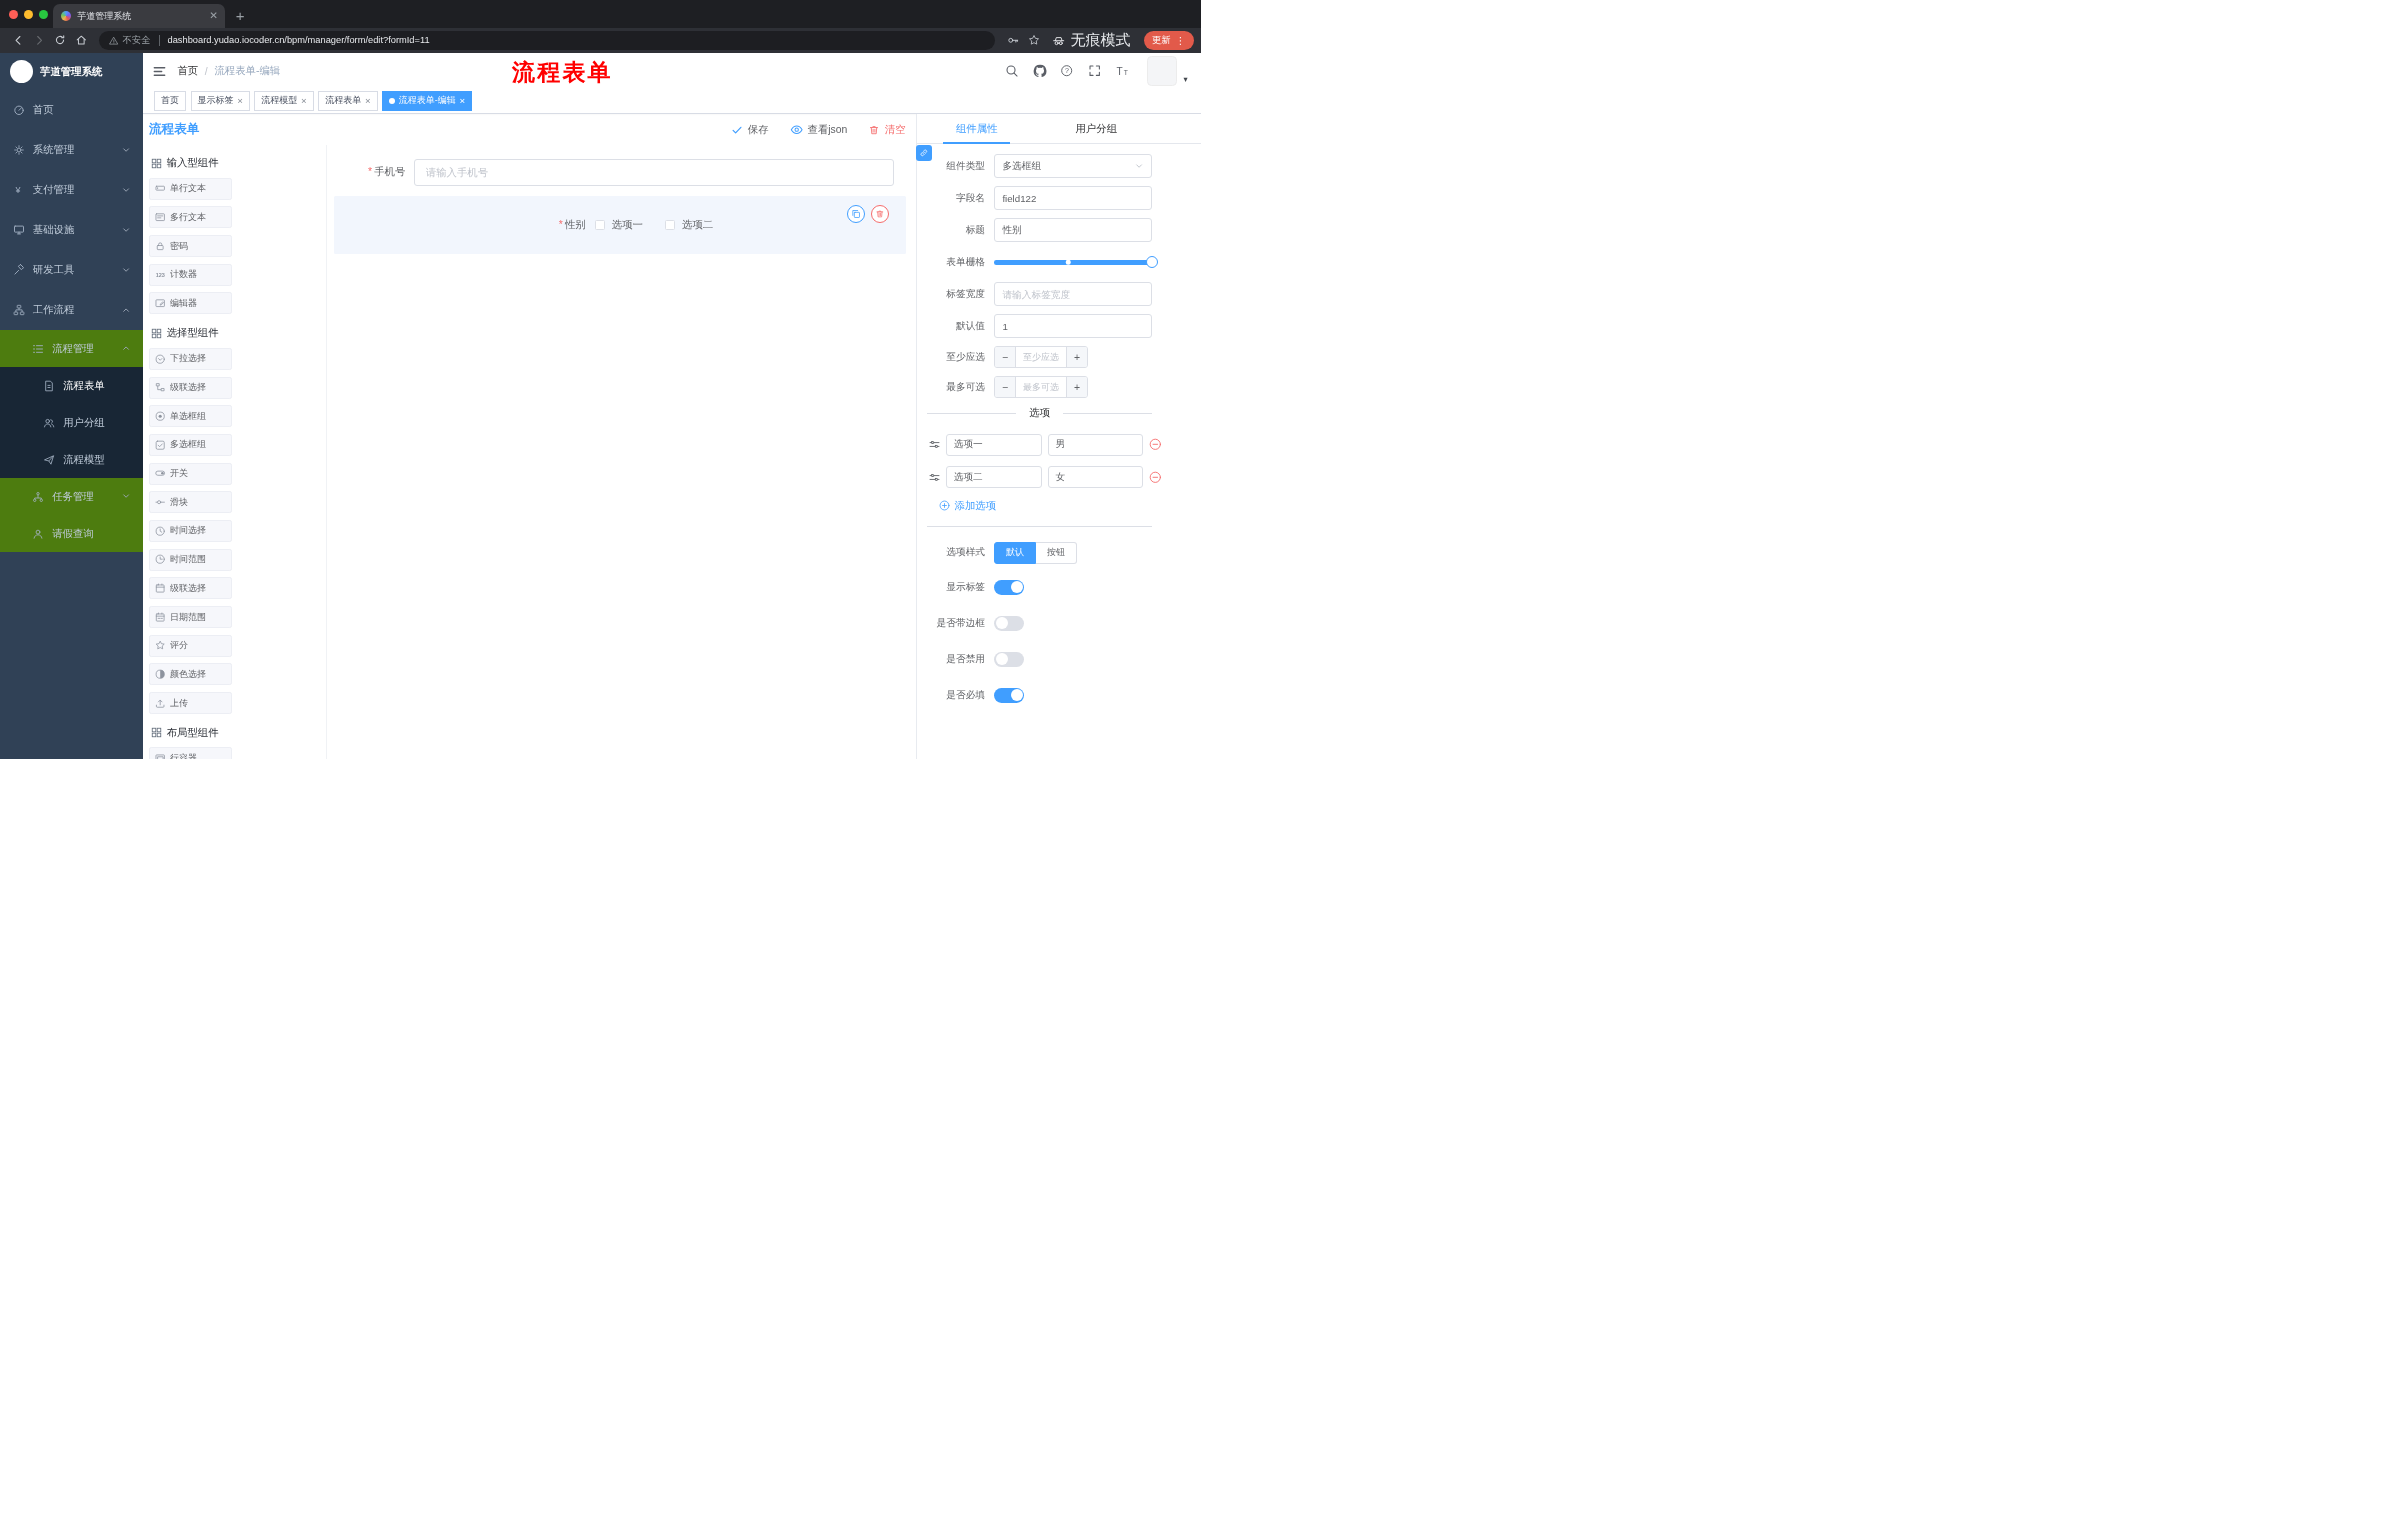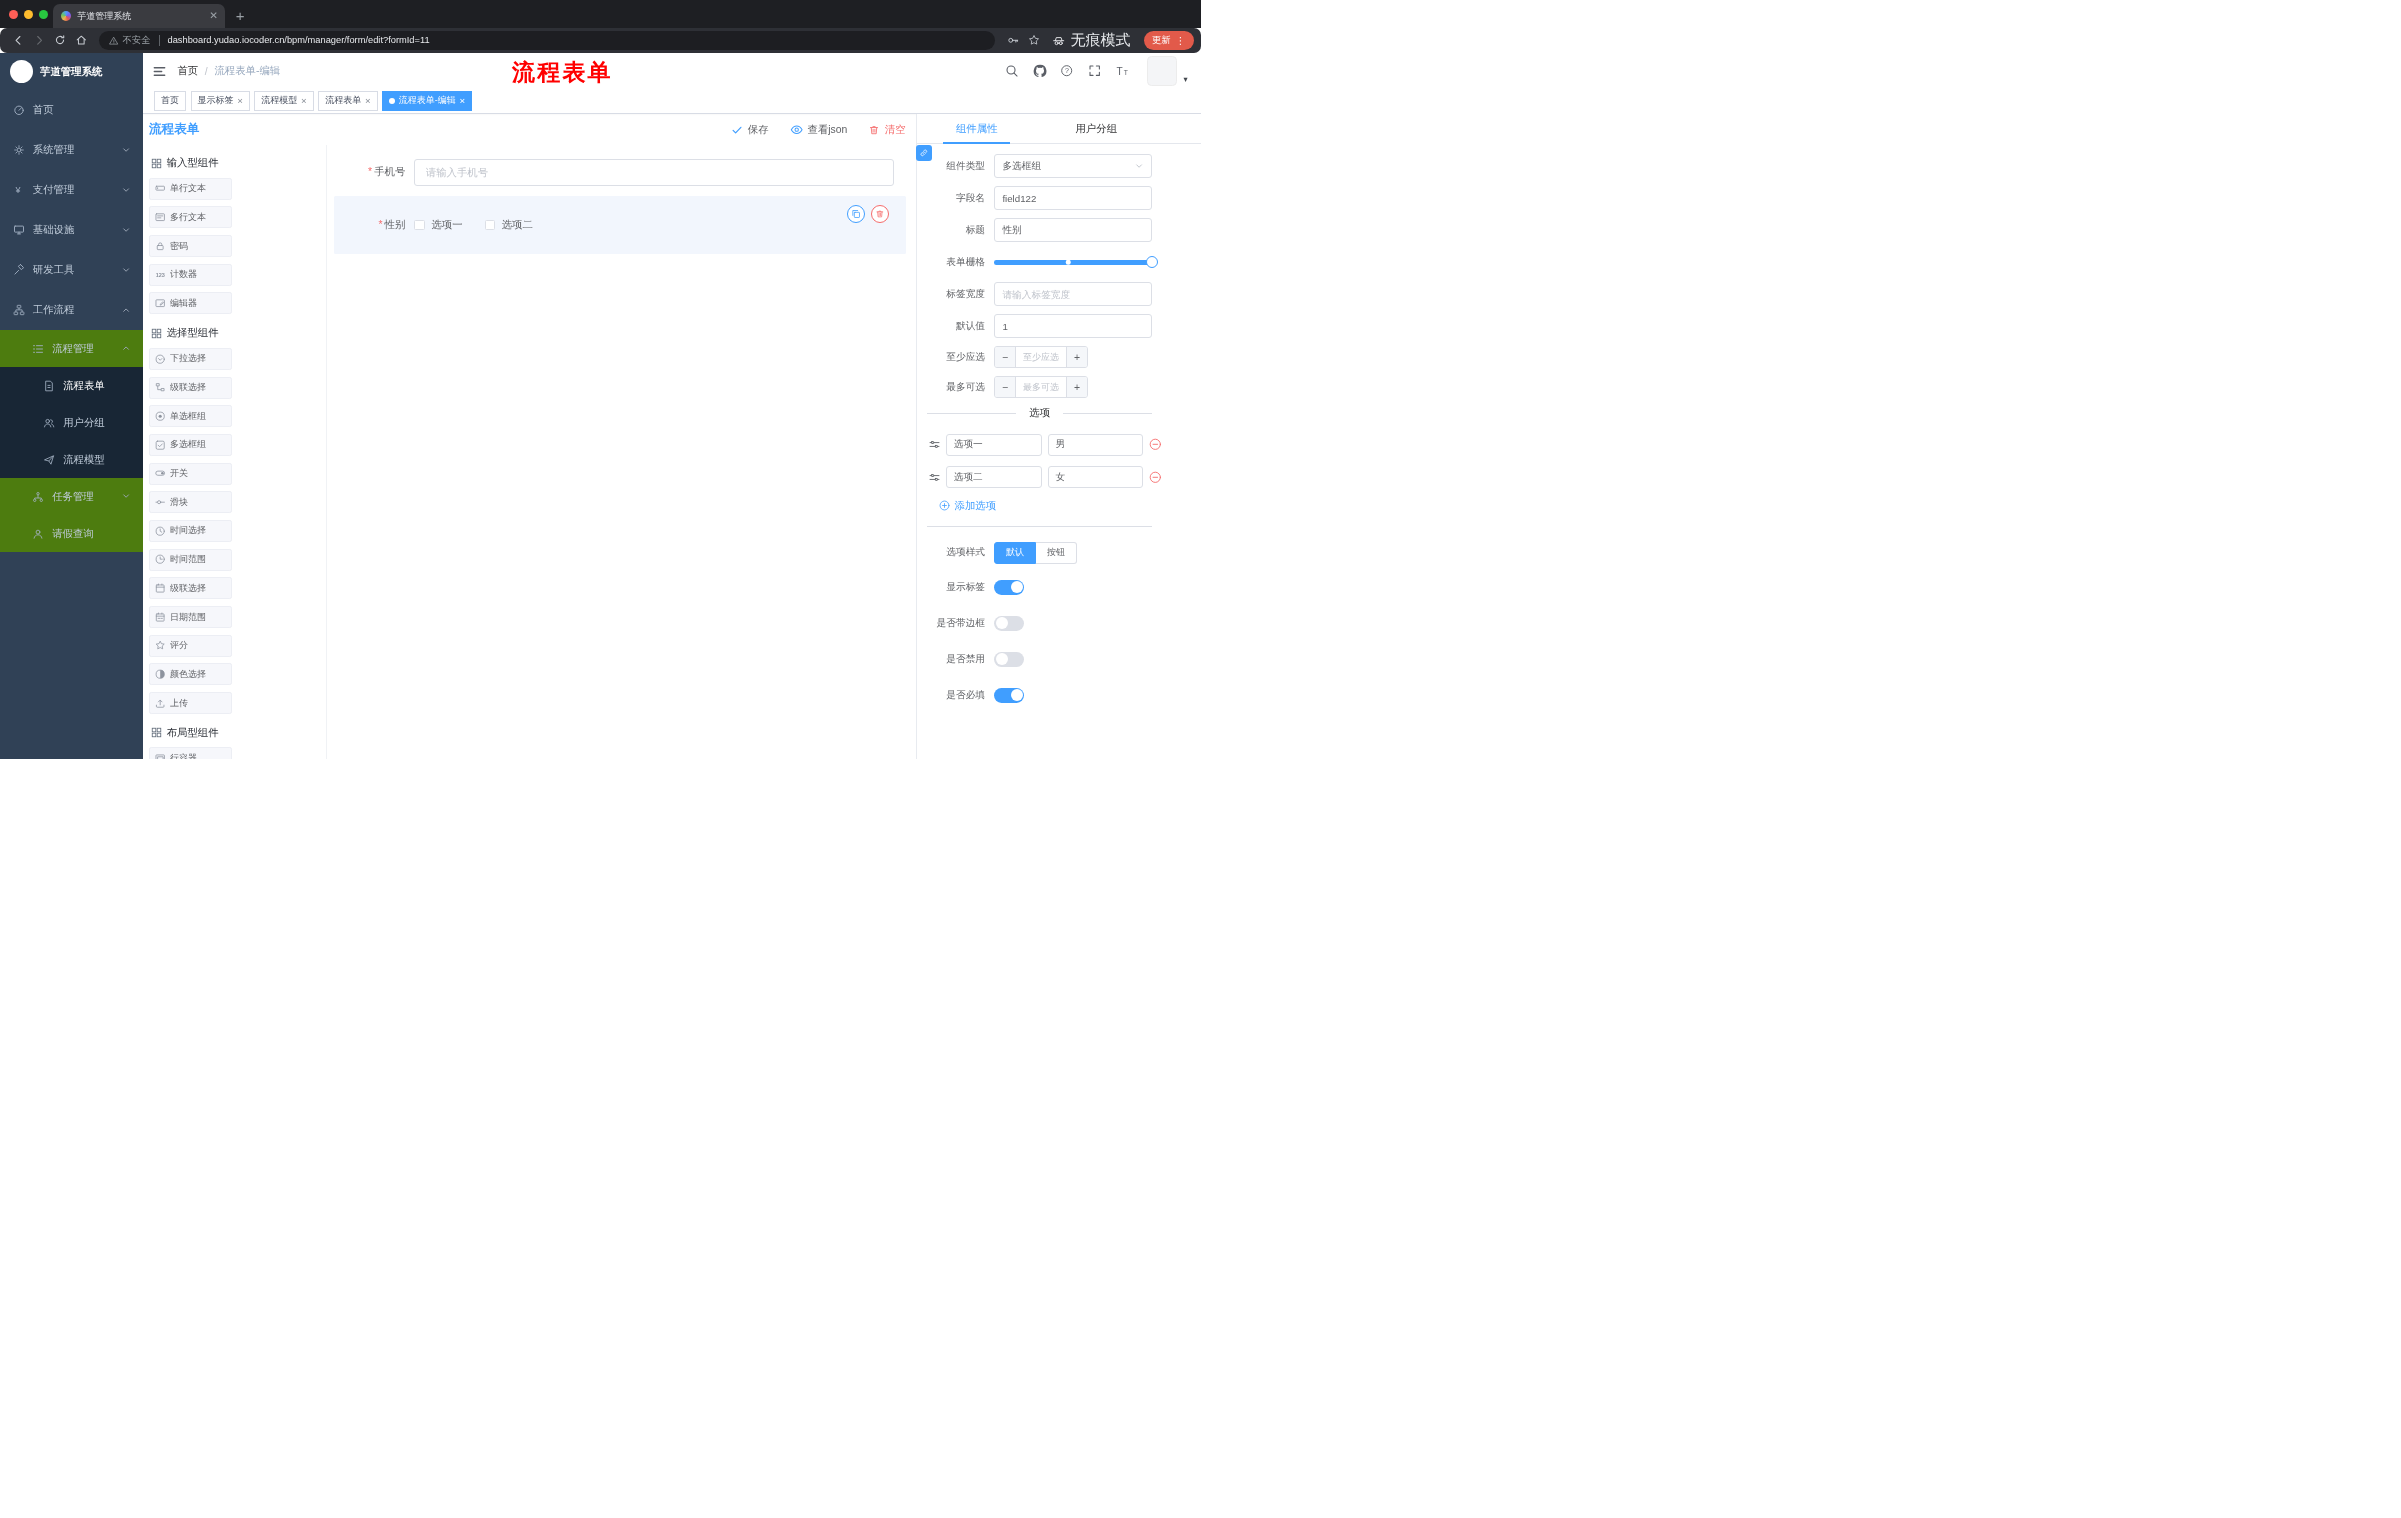--- a/index.html
+++ b/index.html
@@ -13,21 +13,21 @@
   
   .tabstrip{height:28px;background:#1e1f23;display:flex;align-items:flex-end;padding:0 7.4px;flex:none;position:relative;}
   .lights{position:absolute;left:9px;top:9.7px;display:flex;gap:6px;}
   .light{width:9px;height:9px;border-radius:50%;}
   .l-red{background:#ff5f57}.l-yellow{background:#febc2e}.l-green{background:#28c840}
   .btab{width:172px;height:24px;background:#3a3b40;border-radius:6.7px 6.7px 0 0;display:flex;align-items:center;gap:6px;padding:0 7.4px;margin-left:46px;color:#e4e6ea;font-size:9px;}
   .favicon{width:10.4px;height:10.4px;border-radius:50%;background:conic-gradient(#4e9bfa,#7c5cf0,#e05656,#f0b34e,#68c466,#4e9bfa);flex:none;}
   .btab-title{flex:1;white-space:nowrap;overflow:hidden;}
   .tab-close{color:#9aa0a6;font-size:10.4px;line-height:1;}
   .newtab{color:#9aa0a6;font-size:15px;margin:0 0 4.5px 10.4px;}
-  .toolbar{height:25px;background:#2e3036;display:flex;align-items:center;padding:0 7.4px;color:#c7cbd1;flex:none;border-radius:7px;}
+  .toolbar{height:25px;background:#2e3036;display:flex;align-items:center;padding:0 7.4px;color:#c7cbd1;flex:none;}
   .navbtn{width:21px;height:19.3px;display:flex;align-items:center;justify-content:center;color:#c7cbd1;}
   .navbtn.dim{color:#686b70;}
   .urlbar{flex:1;height:19.3px;background:#1d1e22;border-radius:9.7px;display:flex;align-items:center;padding:0 10.4px;margin:0 7.4px;font-size:9.3px;color:#e8eaed;gap:5.2px;}
   .unsafe{display:flex;align-items:center;gap:3.7px;color:#9aa0a6;}
   .url-sep{width:0.7px;height:10.4px;background:#5f6368;margin:0 3px;}
   .toolico{width:21px;height:19.3px;display:flex;align-items:center;justify-content:center;color:#c7cbd1;}
   .incog{display:flex;align-items:center;gap:5.2px;color:#e8eaed;font-size:15px;padding:0 7.4px;}
   .update{height:18.6px;background:#e25a4a;border-radius:9.7px;display:flex;align-items:center;gap:5.2px;padding:0 8.2px;color:#fff;font-size:9.3px;margin-left:6px;}
   .kebab{font-size:9.7px;letter-spacing:0;color:#fff;}
 
@@ -80,21 +80,21 @@
 
   .workrow{flex:1;display:flex;min-height:0;}
   .components{width:184px;flex:none;padding:3px 6px 0 6px;border-right:0.7px solid #f0f2f5;overflow:hidden;}
   .sec-h{display:flex;align-items:center;gap:5.2px;font-size:10.4px;color:#2b2f36;margin:8.2px 0 1.5px 1.5px;}
   .chips{display:flex;flex-wrap:wrap;gap:6.7px 7.4px;padding:6px 0 3.7px;}
   .chip{width:83px;height:22px;background:#f6f7fb;border:0.7px solid #eceef4;border-radius:2.2px;display:flex;align-items:center;gap:4.5px;padding:0 5.2px;font-size:9px;color:#606266;cursor:move;white-space:nowrap;}
   .chip .ci{color:#8d939e;flex:none;}
   .red{color:#f56c6c;margin-right:2.2px;}
 
   .canvas{flex:1;padding:12px 10.4px 0 7.4px;min-width:0;background:#fff;overflow:hidden;}
-  .cfield{display:flex;align-items:center;padding:1.5px 12px;margin-bottom:9px;}
+  .cfield{display:flex;align-items:center;padding:1.5px 12px;margin-bottom:9px;justify-content:center;}
   .clabel{width:68px;text-align:right;font-size:10.4px;color:#606266;padding-right:9px;flex:none;white-space:nowrap;}
   .cinput{flex:1;height:27px;border:0.7px solid #dcdfe6;border-radius:3px;padding:0 10.4px;font-size:10.4px;color:#606266;background:#fff;}
   .cfield.selected{background:#f2f6fd;padding:22px 12px;position:relative;border-radius:1.5px;}
   .cbxs{display:flex;align-items:center;gap:22px;}
   .cbx{display:flex;align-items:center;gap:6.7px;font-size:10.4px;color:#606266;cursor:pointer;}
   .cbx .box{width:10.4px;height:10.4px;border:0.7px solid #dcdfe6;border-radius:1.5px;background:#fff;flex:none;}
   .item-acts{position:absolute;top:9px;right:16.3px;display:flex;gap:6.7px;}
   .circle-btn{width:18px;height:18px;border-radius:50%;background:#fff;display:flex;align-items:center;justify-content:center;cursor:pointer;}
   .circle-btn.copy{border:0.7px solid #409eff;color:#409eff;}
   .circle-btn.del{border:0.7px solid #f56c6c;color:#f56c6c;}

